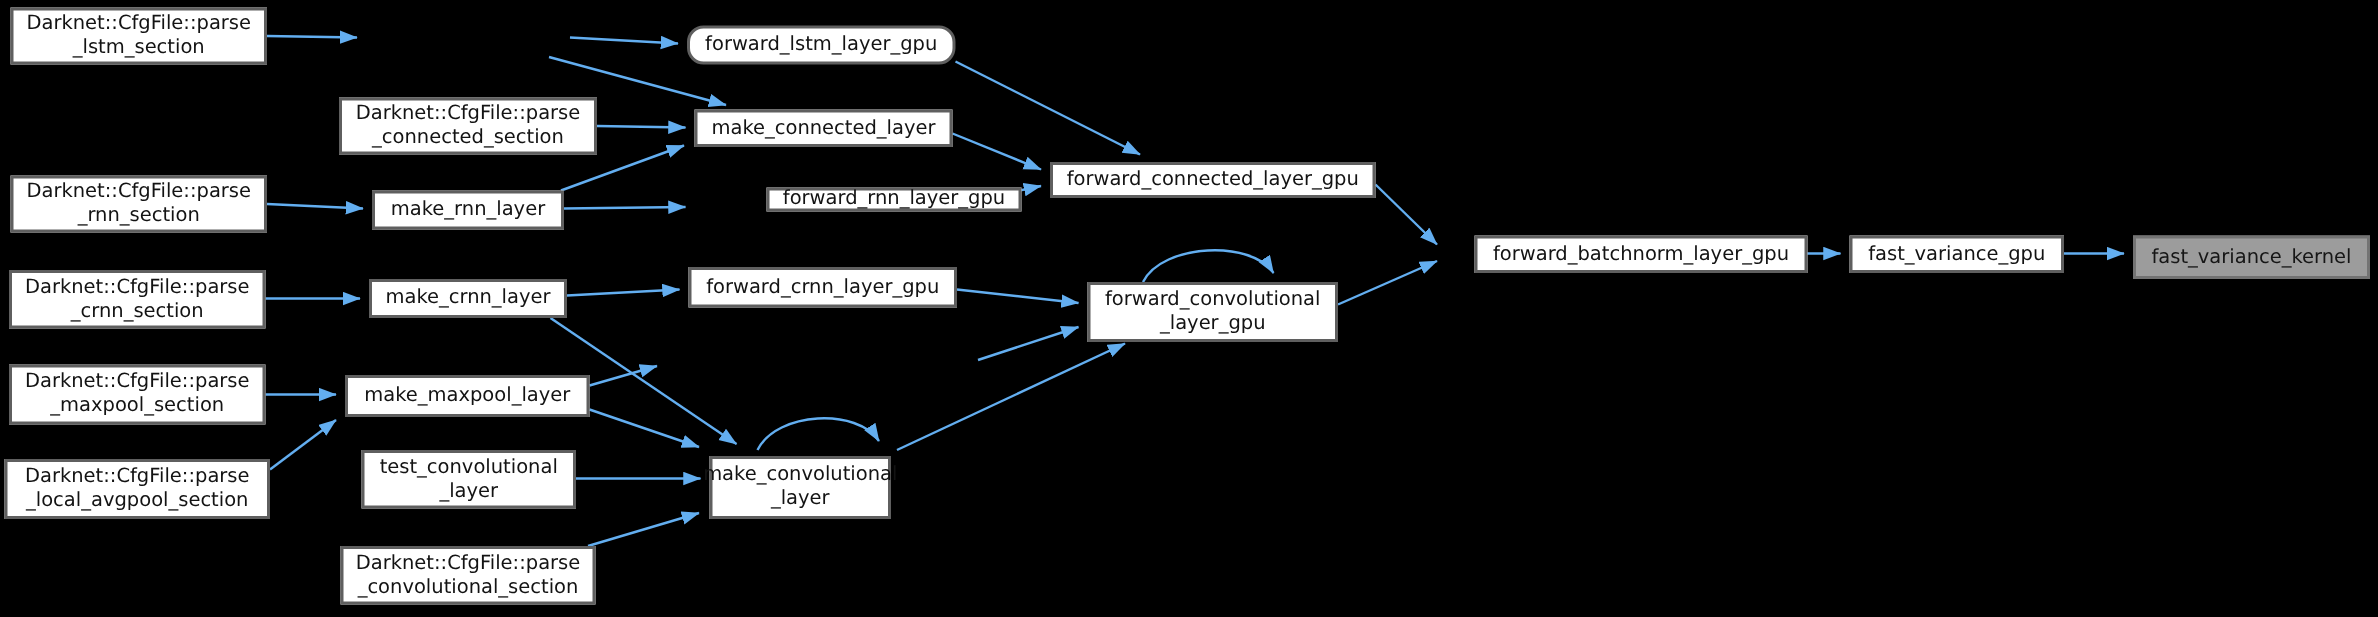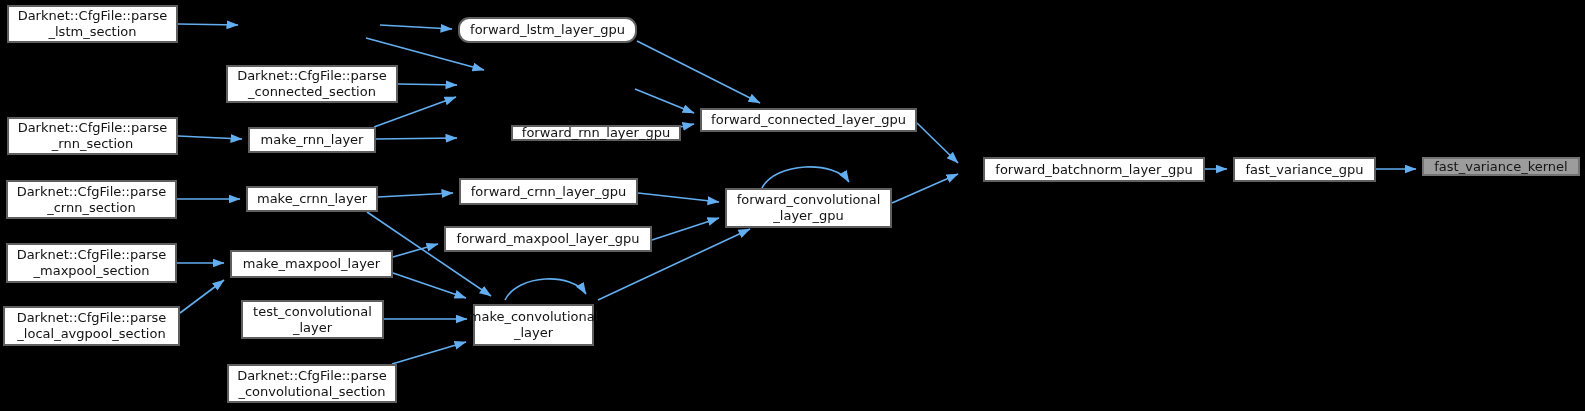--- a/index.html
+++ b/index.html
@@ -89,27 +89,27 @@
 _connected_section</div>
   <div class="node" style="left:246px; top:186px; width:132px; height:26px;">make_crnn_layer</div>
   <div class="node" style="left:248px; top:127px; width:128px; height:26px;">make_rnn_layer</div>
   <div class="node" style="left:230px; top:250px; width:163px; height:28px;">make_maxpool_layer</div>
   <div class="node" style="left:241px; top:300px; width:143px; height:39px;">test_convolutional
 _layer</div>
   <div class="node" style="left:227px; top:364px; width:170px; height:39px;">Darknet::CfgFile::parse
 _convolutional_section</div>
 
   <div class="node" style="left:458px; top:17px;  width:179px; height:26px;border-radius:11px;">forward_lstm_layer_gpu</div>
+  <div class="node" style="left:463px; top:73px;  width:172px; height:25px;">make_connected_layer</div>
   <div class="node" style="left:463px; top:125px; width:170px; height:16px;margin-left:48px;">forward_rnn_layer_gpu</div>
   <div class="node" style="left:459px; top:178px; width:179px; height:27px;">forward_crnn_layer_gpu</div>
-  <div class="node" style="left:444px; top:226px; width:208px; height:26px;">forward_maxpool_layer_gpu</div>
   <div class="node" style="left:473px; top:304px; width:121px; height:42px;">make_convolutional
 _layer</div>
 
   <div class="node" style="left:700px; top:108px; width:217px; height:24px;">forward_connected_layer_gpu</div>
   <div class="node" style="left:725px; top:188px; width:167px; height:40px;">forward_convolutional
 _layer_gpu</div>
 
   <div class="node" style="left:964px; top:157px; width:222px; height:25px;margin-left:19px;">forward_batchnorm_layer_gpu</div>
   <div class="node" style="left:1233px;top:157px; width:143px; height:25px;">fast_variance_gpu</div>
-  <div class="node node-highlight" style="left:1422px;top:157px;width:158px;height:19px;">fast_variance_kernel</div>
+  <div class="node node-highlight" style="left:1422px;top:157px;width:158px;height:29px;">fast_variance_kernel</div>
 
 </div>
 
 </body></html>

